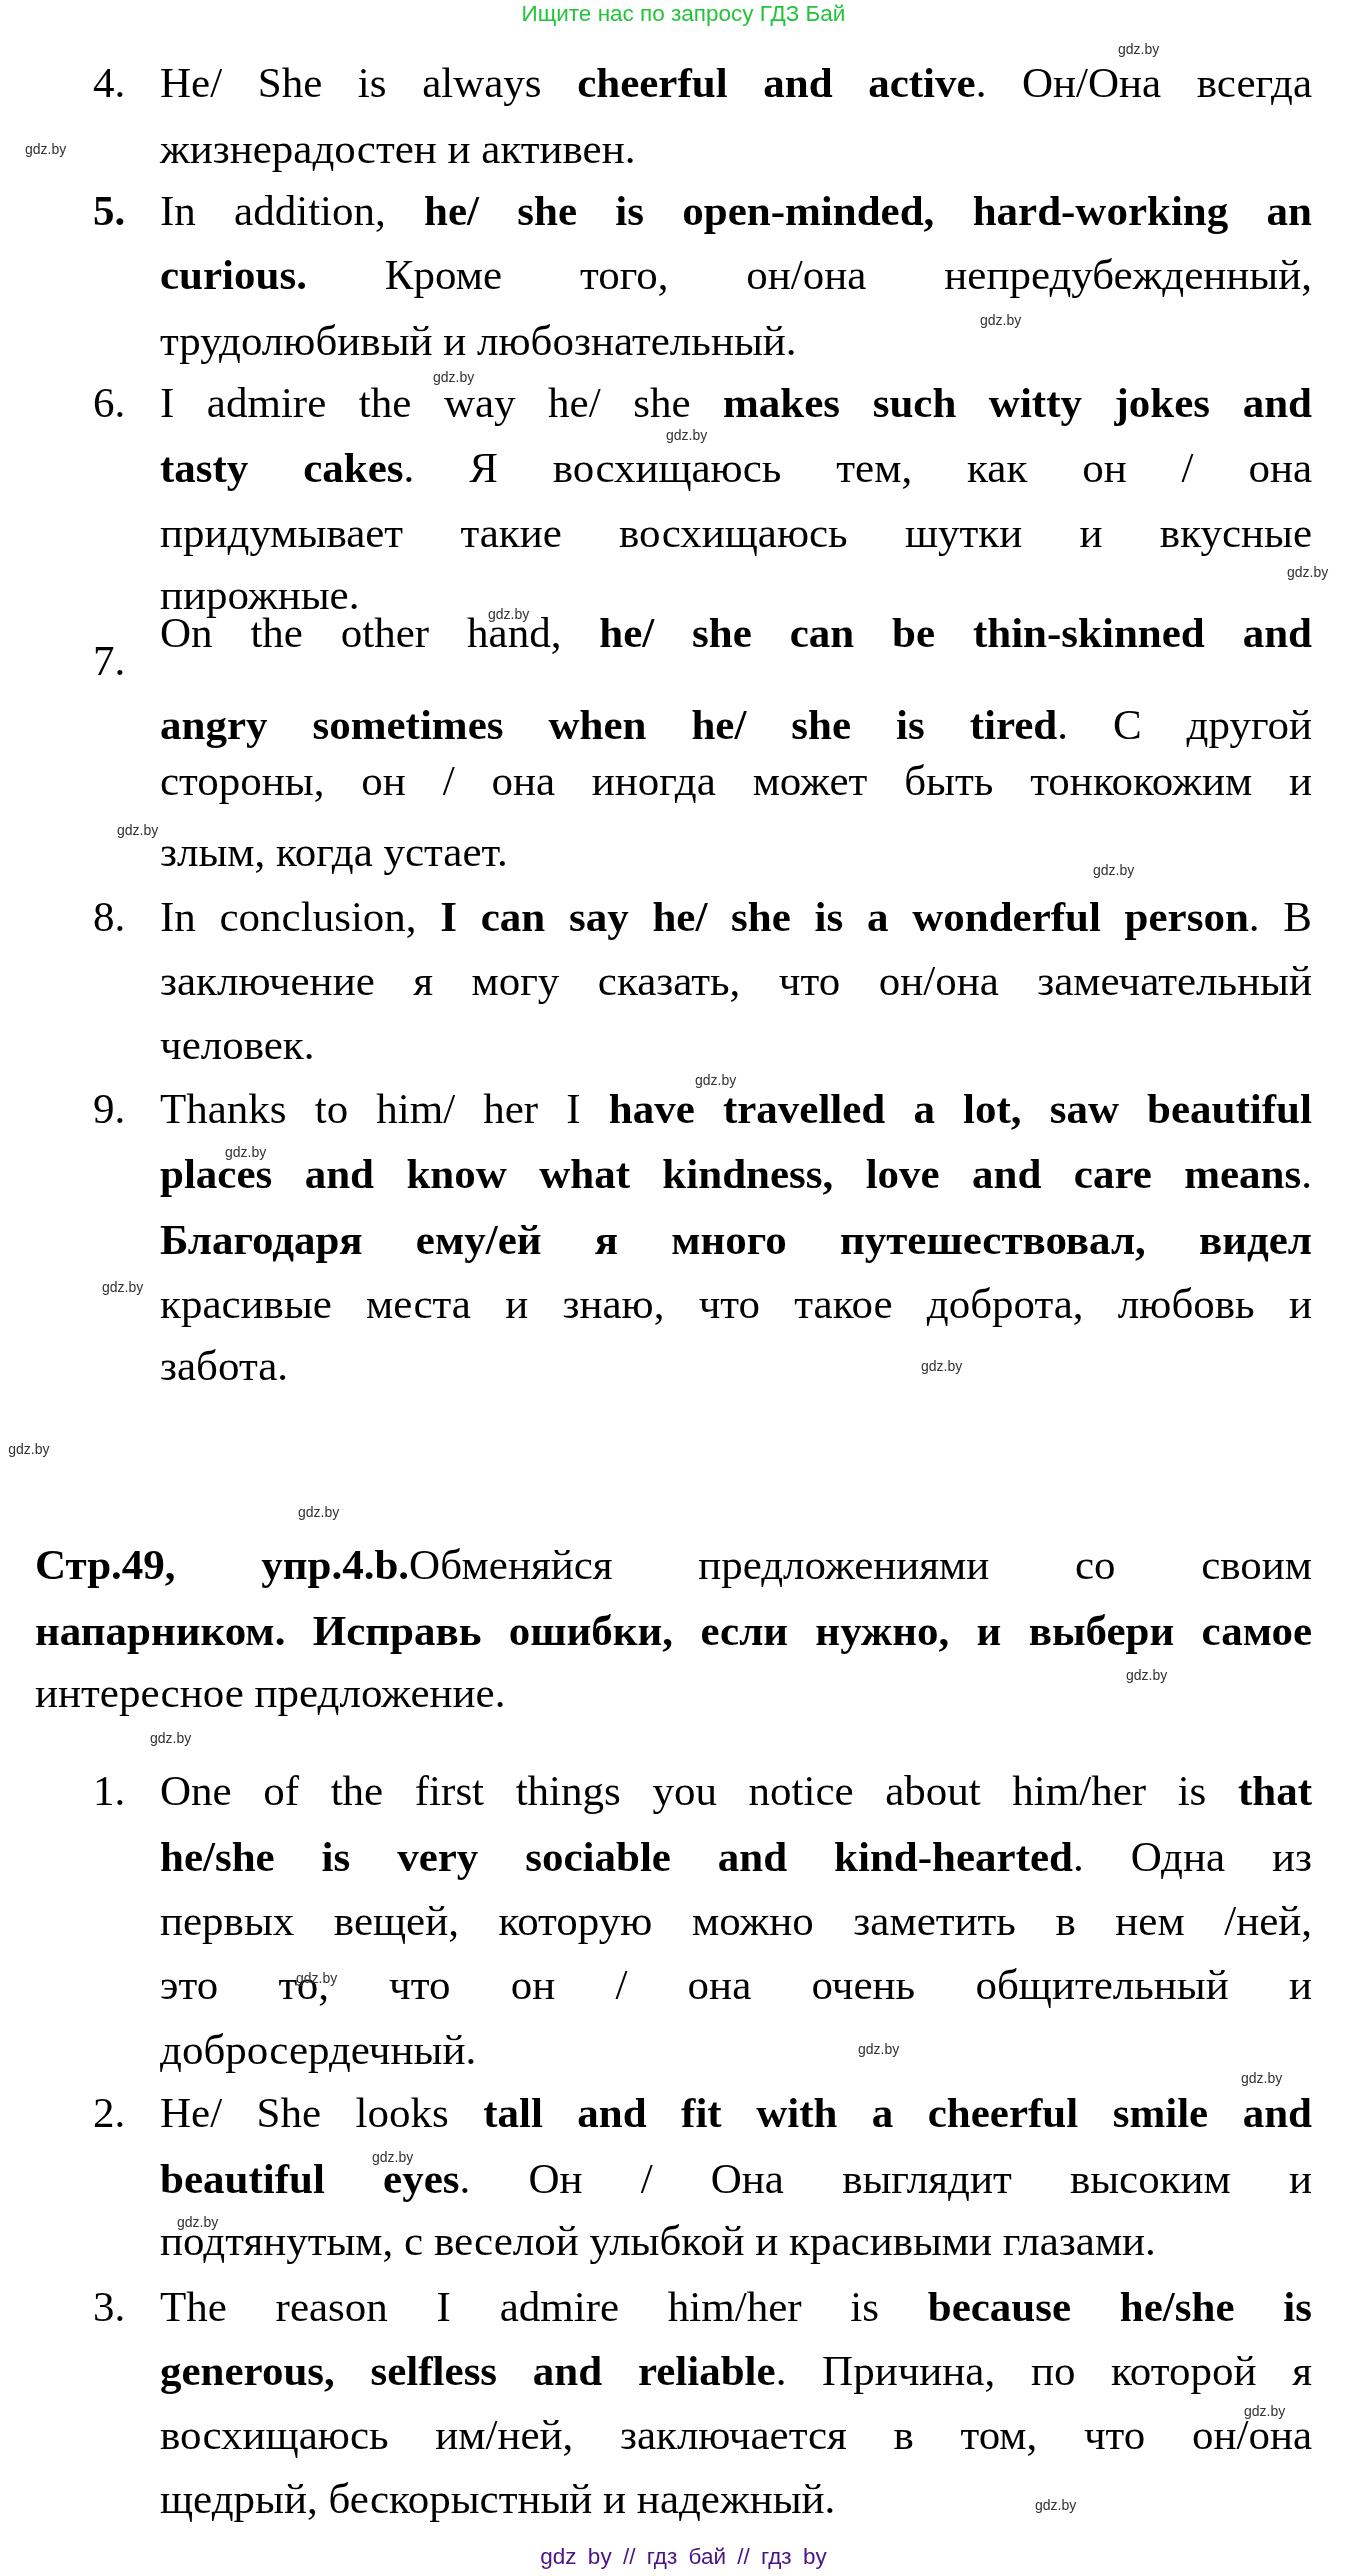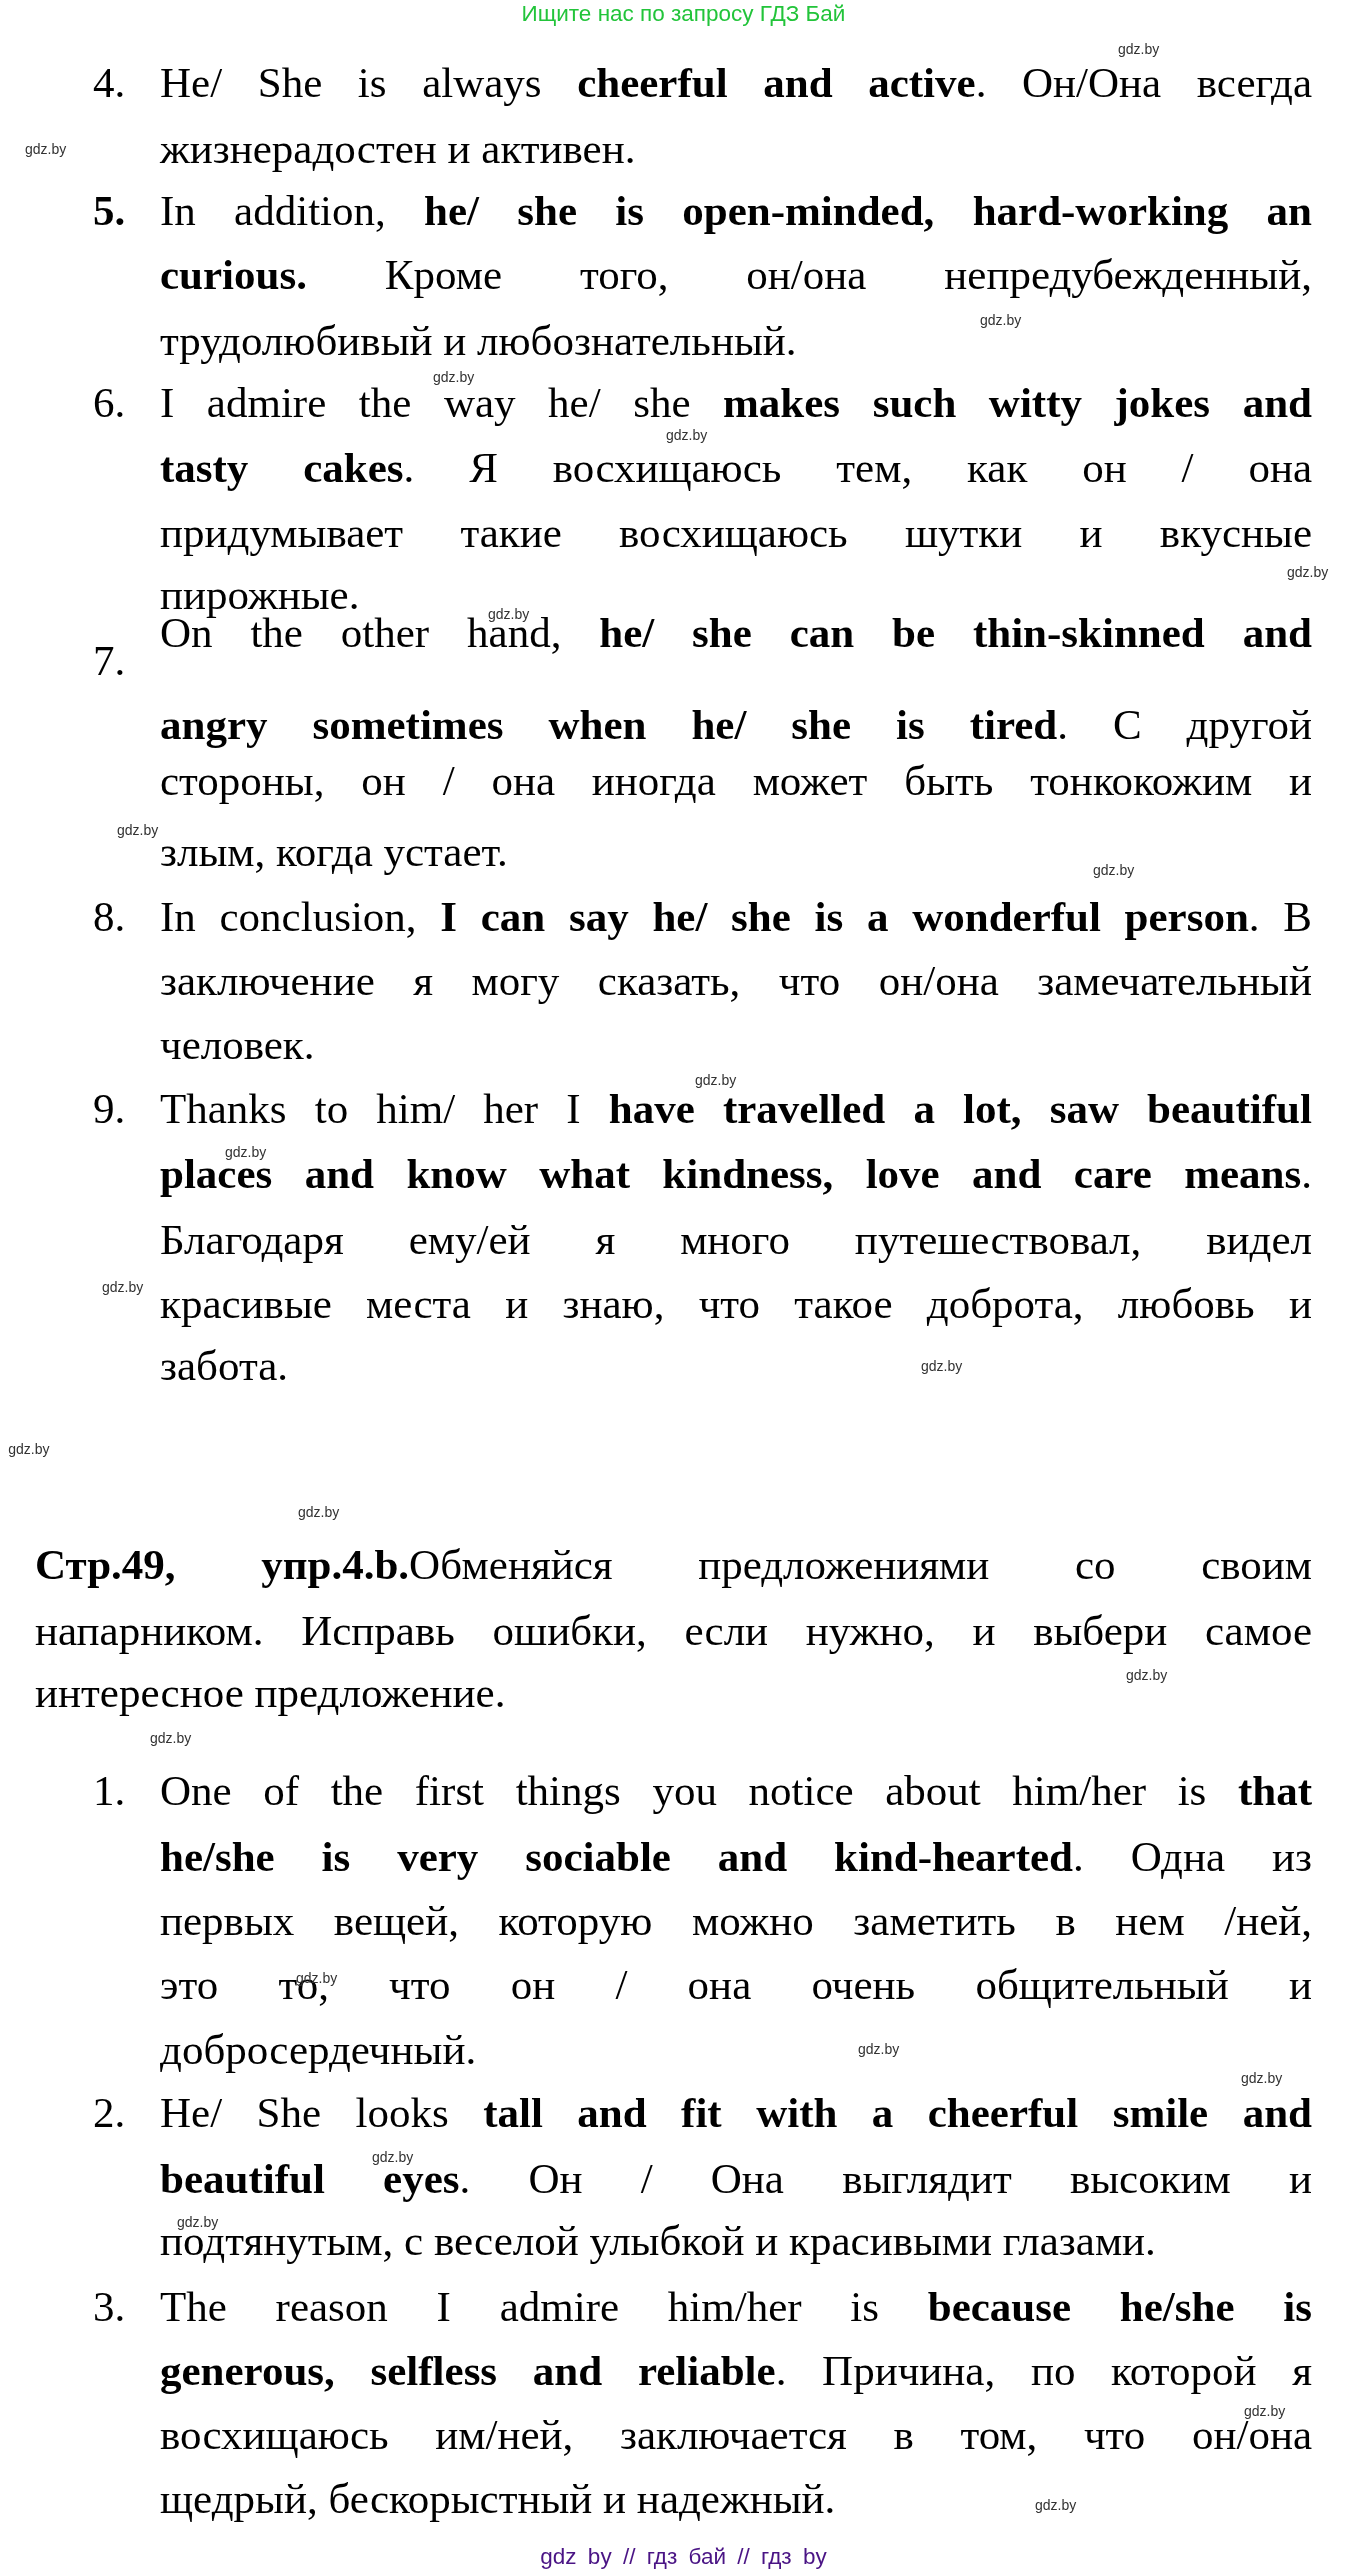--- a/index.html
+++ b/index.html
@@ -43,25 +43,25 @@
     <div class="line " style="top: 724px;"><b>angry sometimes when he/ she is tired</b><span>. С другой</span></div>
     <div class="line " style="top: 780px;"><span>стороны, он / она иногда может быть тонкокожим и</span></div>
     <div class="line last" style="top: 851px;"><span>злым, когда устает.</span></div>
     <div class="num" style="top: 916px;">8.</div>
     <div class="line " style="top: 916px;"><span>In conclusion, </span><b>I can say he/ she is a wonderful person</b><span>. В</span></div>
     <div class="line " style="top: 980px;"><span>заключение я могу сказать, что он/она замечательный</span></div>
     <div class="line last" style="top: 1044px;"><span>человек.</span></div>
     <div class="num" style="top: 1108px;">9.</div>
     <div class="line " style="top: 1108px;"><span>Thanks to him/ her I </span><b>have travelled a lot, saw beautiful</b></div>
     <div class="line " style="top: 1173px;"><b>places and know what kindness, love and care means</b><span>.</span></div>
-    <div class="line " style="top: 1239px;"><span>Благодаря ему/ей я много путешествовал, видел</span></div>
+    <div class="line " style="top: 1239px; font-weight: bold;"><span>Благодаря ему/ей я много путешествовал, видел</span></div>
     <div class="line " style="top: 1303px;"><span>красивые места и знаю, что такое доброта, любовь и</span></div>
     <div class="line last" style="top: 1365px;"><span>забота.</span></div>
     <div class="line head" style="top: 1564px;"><b>Стр.49, упр.4.b.</b><span>Обменяйся предложениями со своим</span></div>
-    <div class="line head" style="top: 1630px;"><span>напарником. Исправь ошибки, если нужно, и выбери самое</span></div>
+    <div class="line head" style="top: 1630px; font-weight: bold;"><span>напарником. Исправь ошибки, если нужно, и выбери самое</span></div>
     <div class="line head last" style="top: 1692px;"><span>интересное предложение.</span></div>
     <div class="num" style="top: 1790px;">1.</div>
     <div class="line " style="top: 1790px;"><span>One of the first things you notice about him/her is </span><b>that</b></div>
     <div class="line " style="top: 1856px;"><b>he/she is very sociable and kind-hearted</b><span>. Одна из</span></div>
     <div class="line " style="top: 1920px;"><span>первых вещей, которую можно заметить в нем /ней,</span></div>
     <div class="line " style="top: 1984px;"><span>это то, что он / она очень общительный и</span></div>
     <div class="line last" style="top: 2049px;"><span>добросердечный.</span></div>
     <div class="num" style="top: 2112px;">2.</div>
     <div class="line " style="top: 2112px;"><span>He/ She looks </span><b>tall and fit with a cheerful smile and</b></div>
     <div class="line " style="top: 2178px;"><b>beautiful eyes</b><span>. Он / Она выглядит высоким и</span></div>

